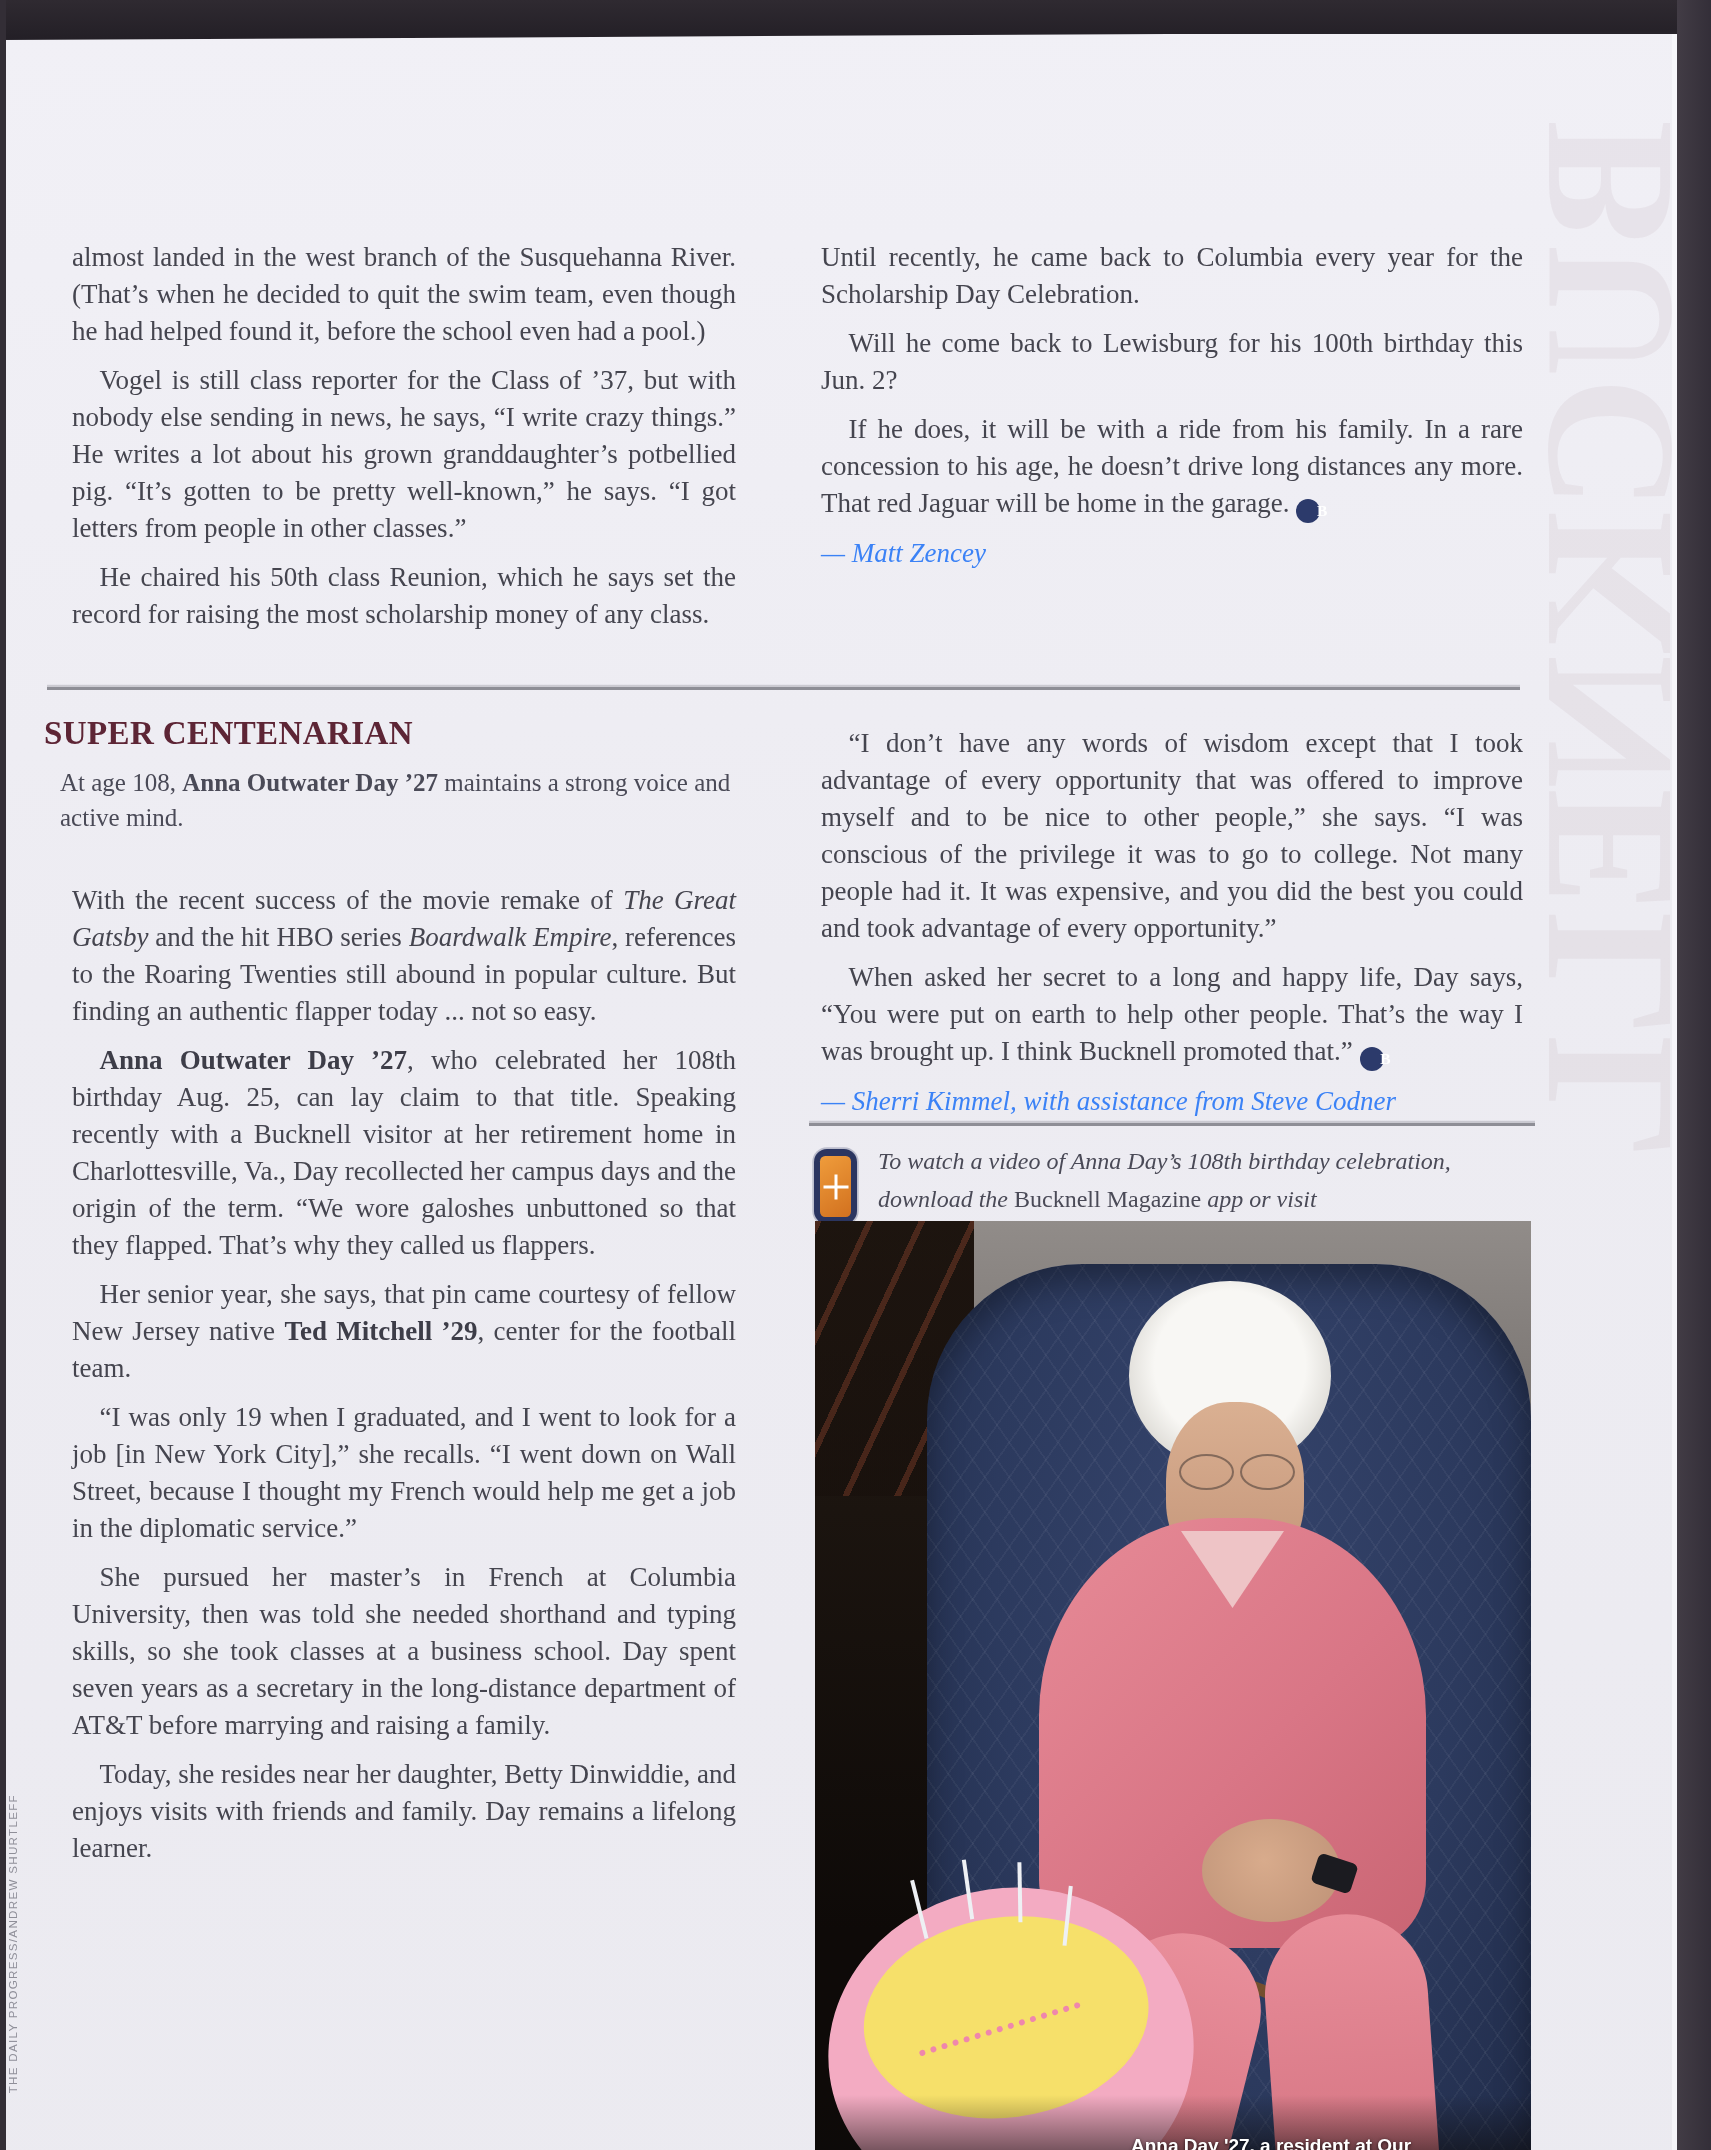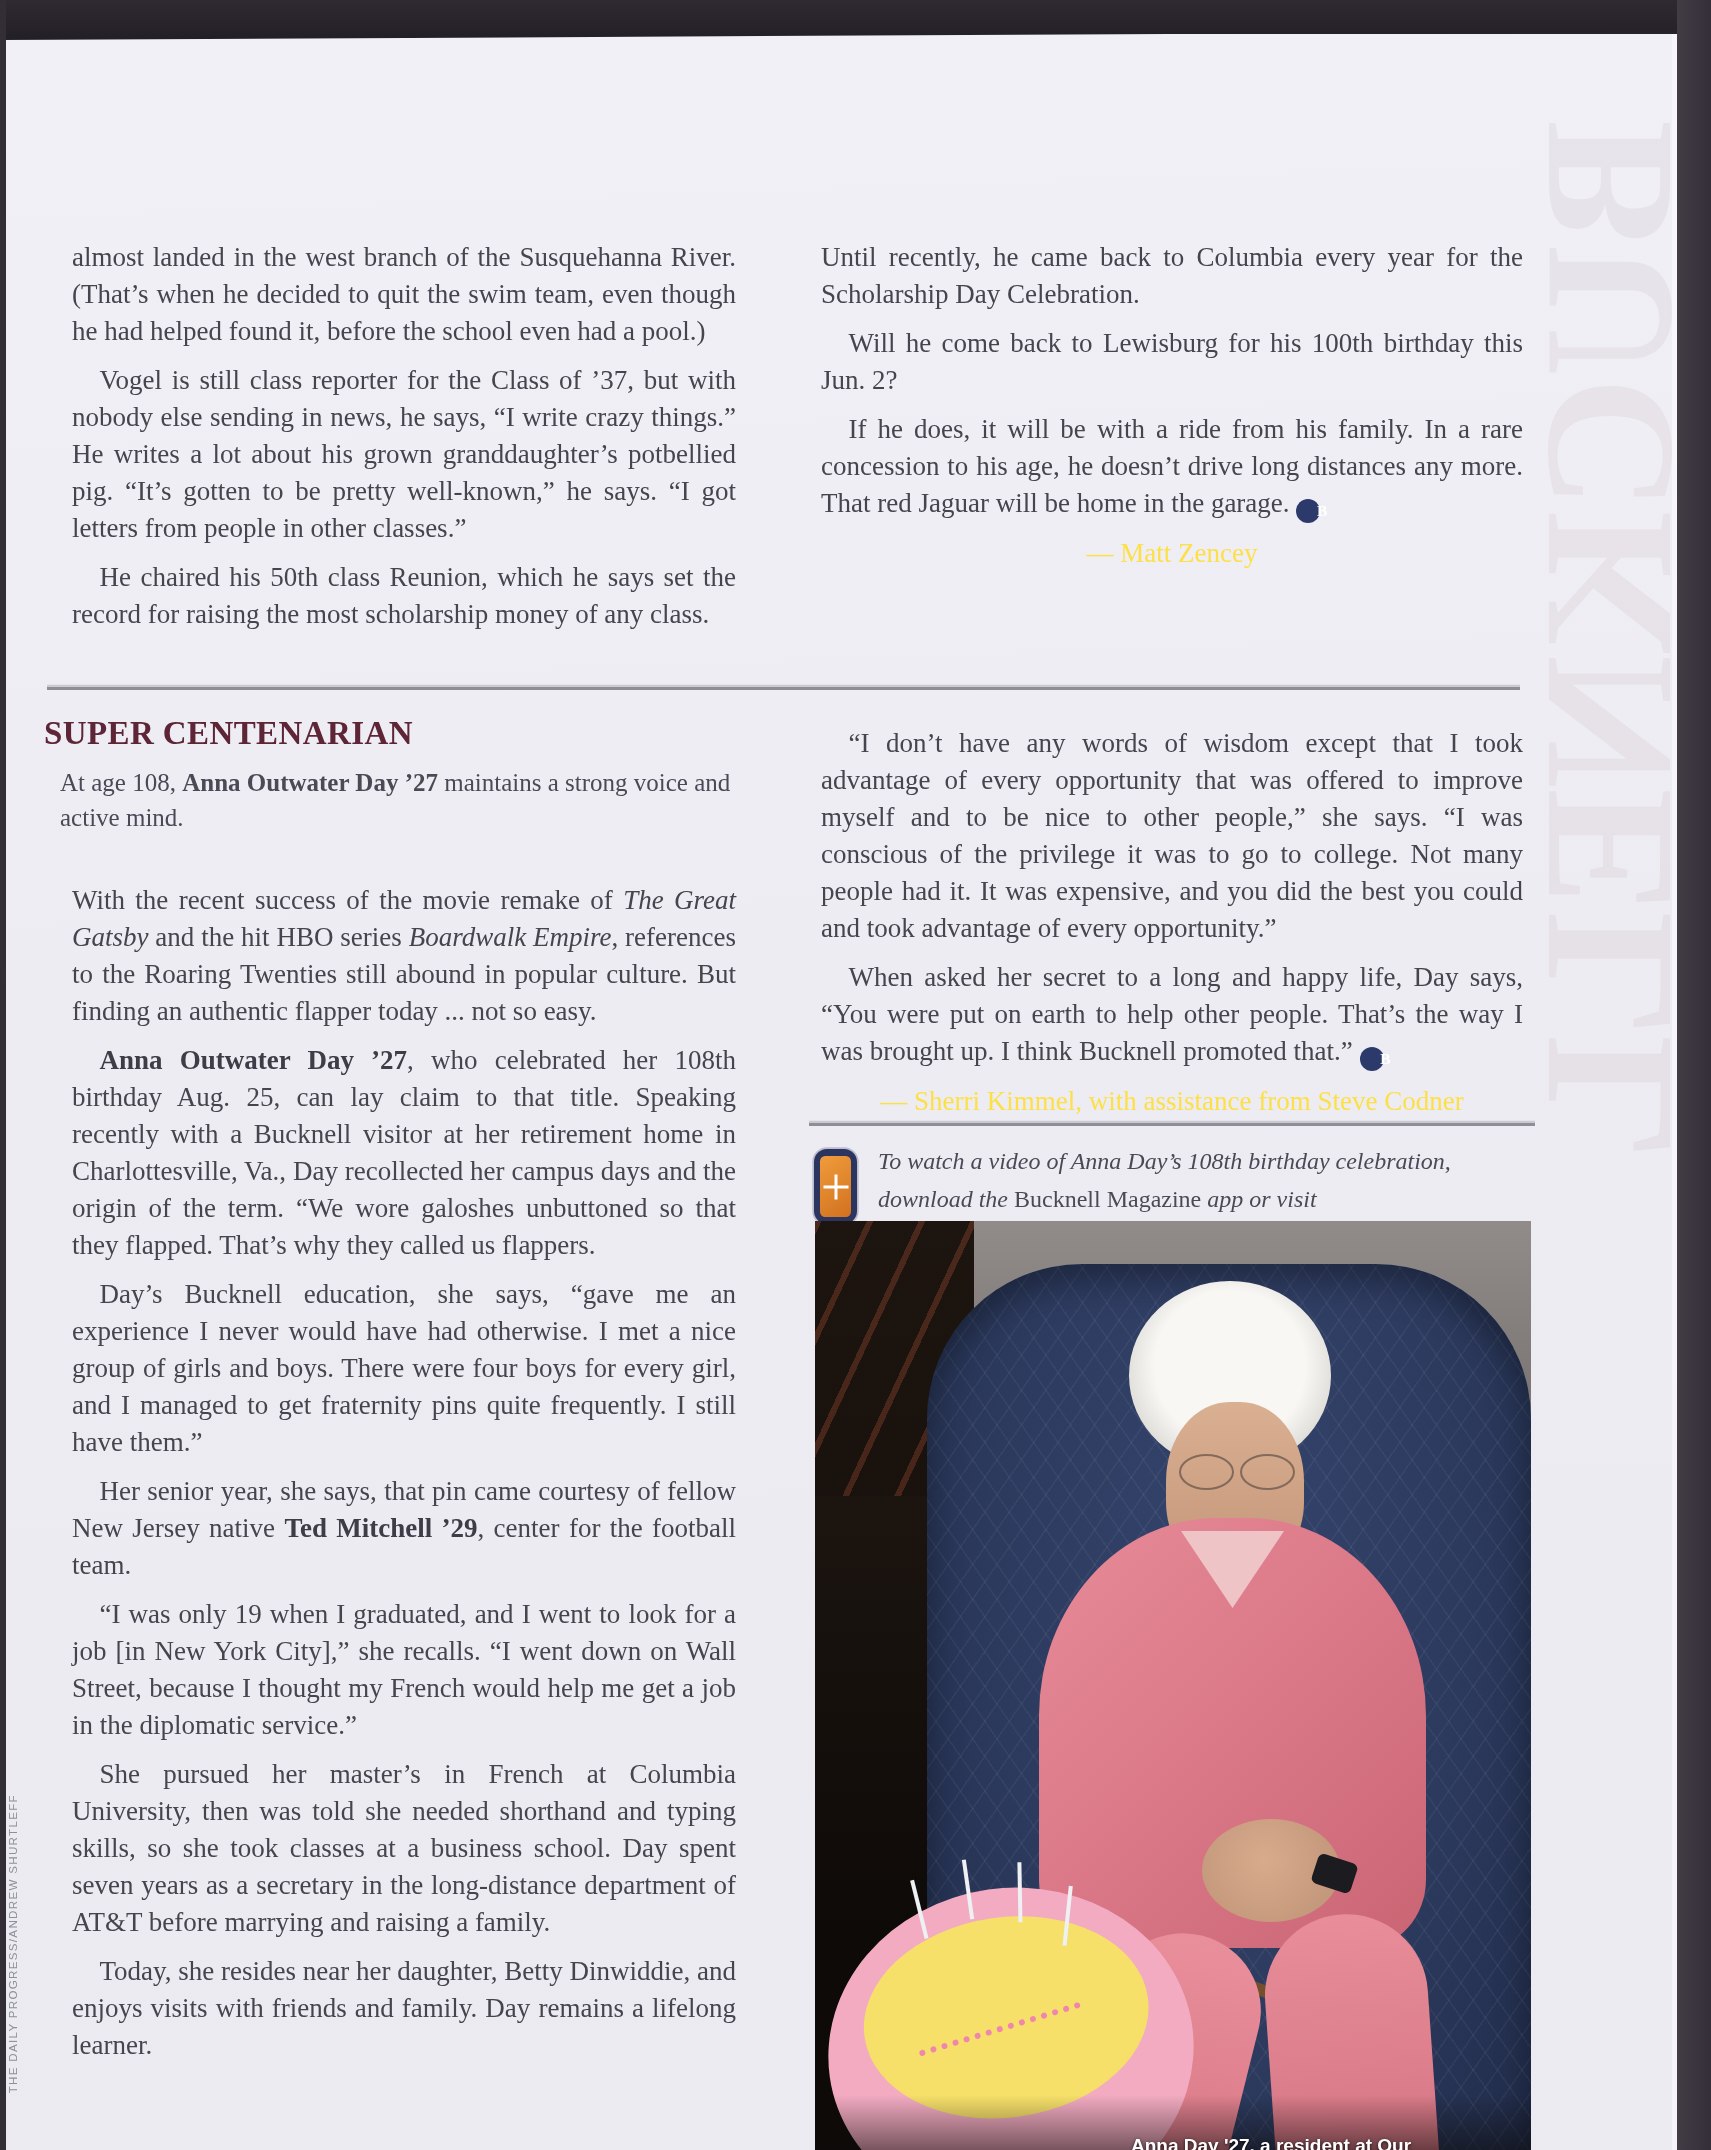--- a/index.html
+++ b/index.html
@@ -20,21 +20,21 @@
     clip-path:polygon(0 0,100% 0,100% 78%,0 100%);}
   .band-left{position:absolute;left:0;top:0;width:6px;height:2392px;background:#332e36;}
   .band-right{position:absolute;left:1677px;top:0;width:35px;height:2392px;
     background:linear-gradient(90deg,#423c45,#332e38);}
   .edge-right{position:absolute;left:1672px;top:34px;width:5.2px;height:2310px;background:#fbfafd;opacity:.65;}
 
   
   .body-col{position:absolute;color:#45454f;font-size:27px;line-height:37px;text-align:justify;}
   .body-col p{margin:12px;}
   .body-col p.ind{text-indent:27.5px;}
-  .byline{margin:0;text-align:center;color:#fde047;}
+  .byline{margin:0;text-align:left;font-style:italic;color:#3b82f6;}
   strong.inline-b{font-weight:bold;color:#3d3d48;}
   .it{font-style:italic;}
 
   .rule{position:absolute;height:3px;background:#8e8e96;box-shadow:0 -2.2px 0 rgba(160,160,168,.45);}
 
   .heading{
     position:absolute;margin:0;
     font-size:33px;font-weight:bold;letter-spacing:0.4px;
     color:#5d2535;
   }
@@ -156,21 +156,20 @@
 <div class="rule" style="left:47px;top:687px;width:1473px;"></div>
 
 <h2 class="heading" style="left:44px;top:715px;">SUPER CENTENARIAN</h2>
 <p class="deck" style="left:60px;top:765px;width:697px;">
   <span>At age 108, </span><strong>Anna Outwater Day ’27</strong><span> maintains a strong voice and active mind.</span>
 </p>
 
 <section class="body-col" style="left:60px;top:870px;width:688px;">
   <p><span>With the recent success of the movie remake of </span><span class="it">The Great Gatsby</span><span> and the hit HBO series </span><span class="it">Boardwalk Empire</span><span>, references to the Roaring Twenties still abound in popular culture. But finding an authentic flapper today ... not so easy.</span></p>
   <p class="ind"><strong class="inline-b">Anna Outwater Day ’27</strong><span>, who celebrated her 108th birthday Aug. 25, can lay claim to that title. Speaking recently with a Bucknell visitor at her retirement home in Charlottesville, Va., Day recollected her campus days and the origin of the term. “We wore galoshes unbuttoned so that they flapped. That’s why they called us flappers.</span></p>
-  <p class="ind">Day’s Bucknell education, she says, “gave me an experience I never would have had otherwise. I met a nice group of girls and boys. There were four boys for every girl, and I managed to get fraternity pins quite frequently. I still have them.”</p>
   <p class="ind"><span>Her senior year, she says, that pin came courtesy of fellow New Jersey native </span><strong class="inline-b">Ted Mitchell ’29</strong><span>, center for the football team.</span></p>
   <p class="ind">“I was only 19 when I graduated, and I went to look for a job [in New York City],” she recalls. “I went down on Wall Street, because I thought my French would help me get a job in the diplomatic service.”</p>
   <p class="ind">She pursued her master’s in French at Columbia University, then was told she needed shorthand and typing skills, so she took classes at a business school. Day spent seven years as a secretary in the long-distance department of AT&amp;T before marrying and raising a family.</p>
   <p class="ind">Today, she resides near her daughter, Betty Dinwiddie, and enjoys visits with friends and family. Day remains a lifelong learner.</p>
 
 </section>
 
 <section class="body-col" style="left:809px;top:713px;width:726px;">
   <p class="ind">“I don’t have any words of wisdom except that I took advantage of every opportunity that was offered to improve myself and to be nice to other people,” she says. “I was conscious of the privilege it was to go to college. Not many people had it. It was expensive, and you did the best you could and took advantage of every opportunity.”</p>
   <p class="ind"><span>When asked her secret to a long and happy life, Day says, “You were put on earth to help other people. That’s the way I was brought up. I think Bucknell promoted that.”</span><i class="endmark">

